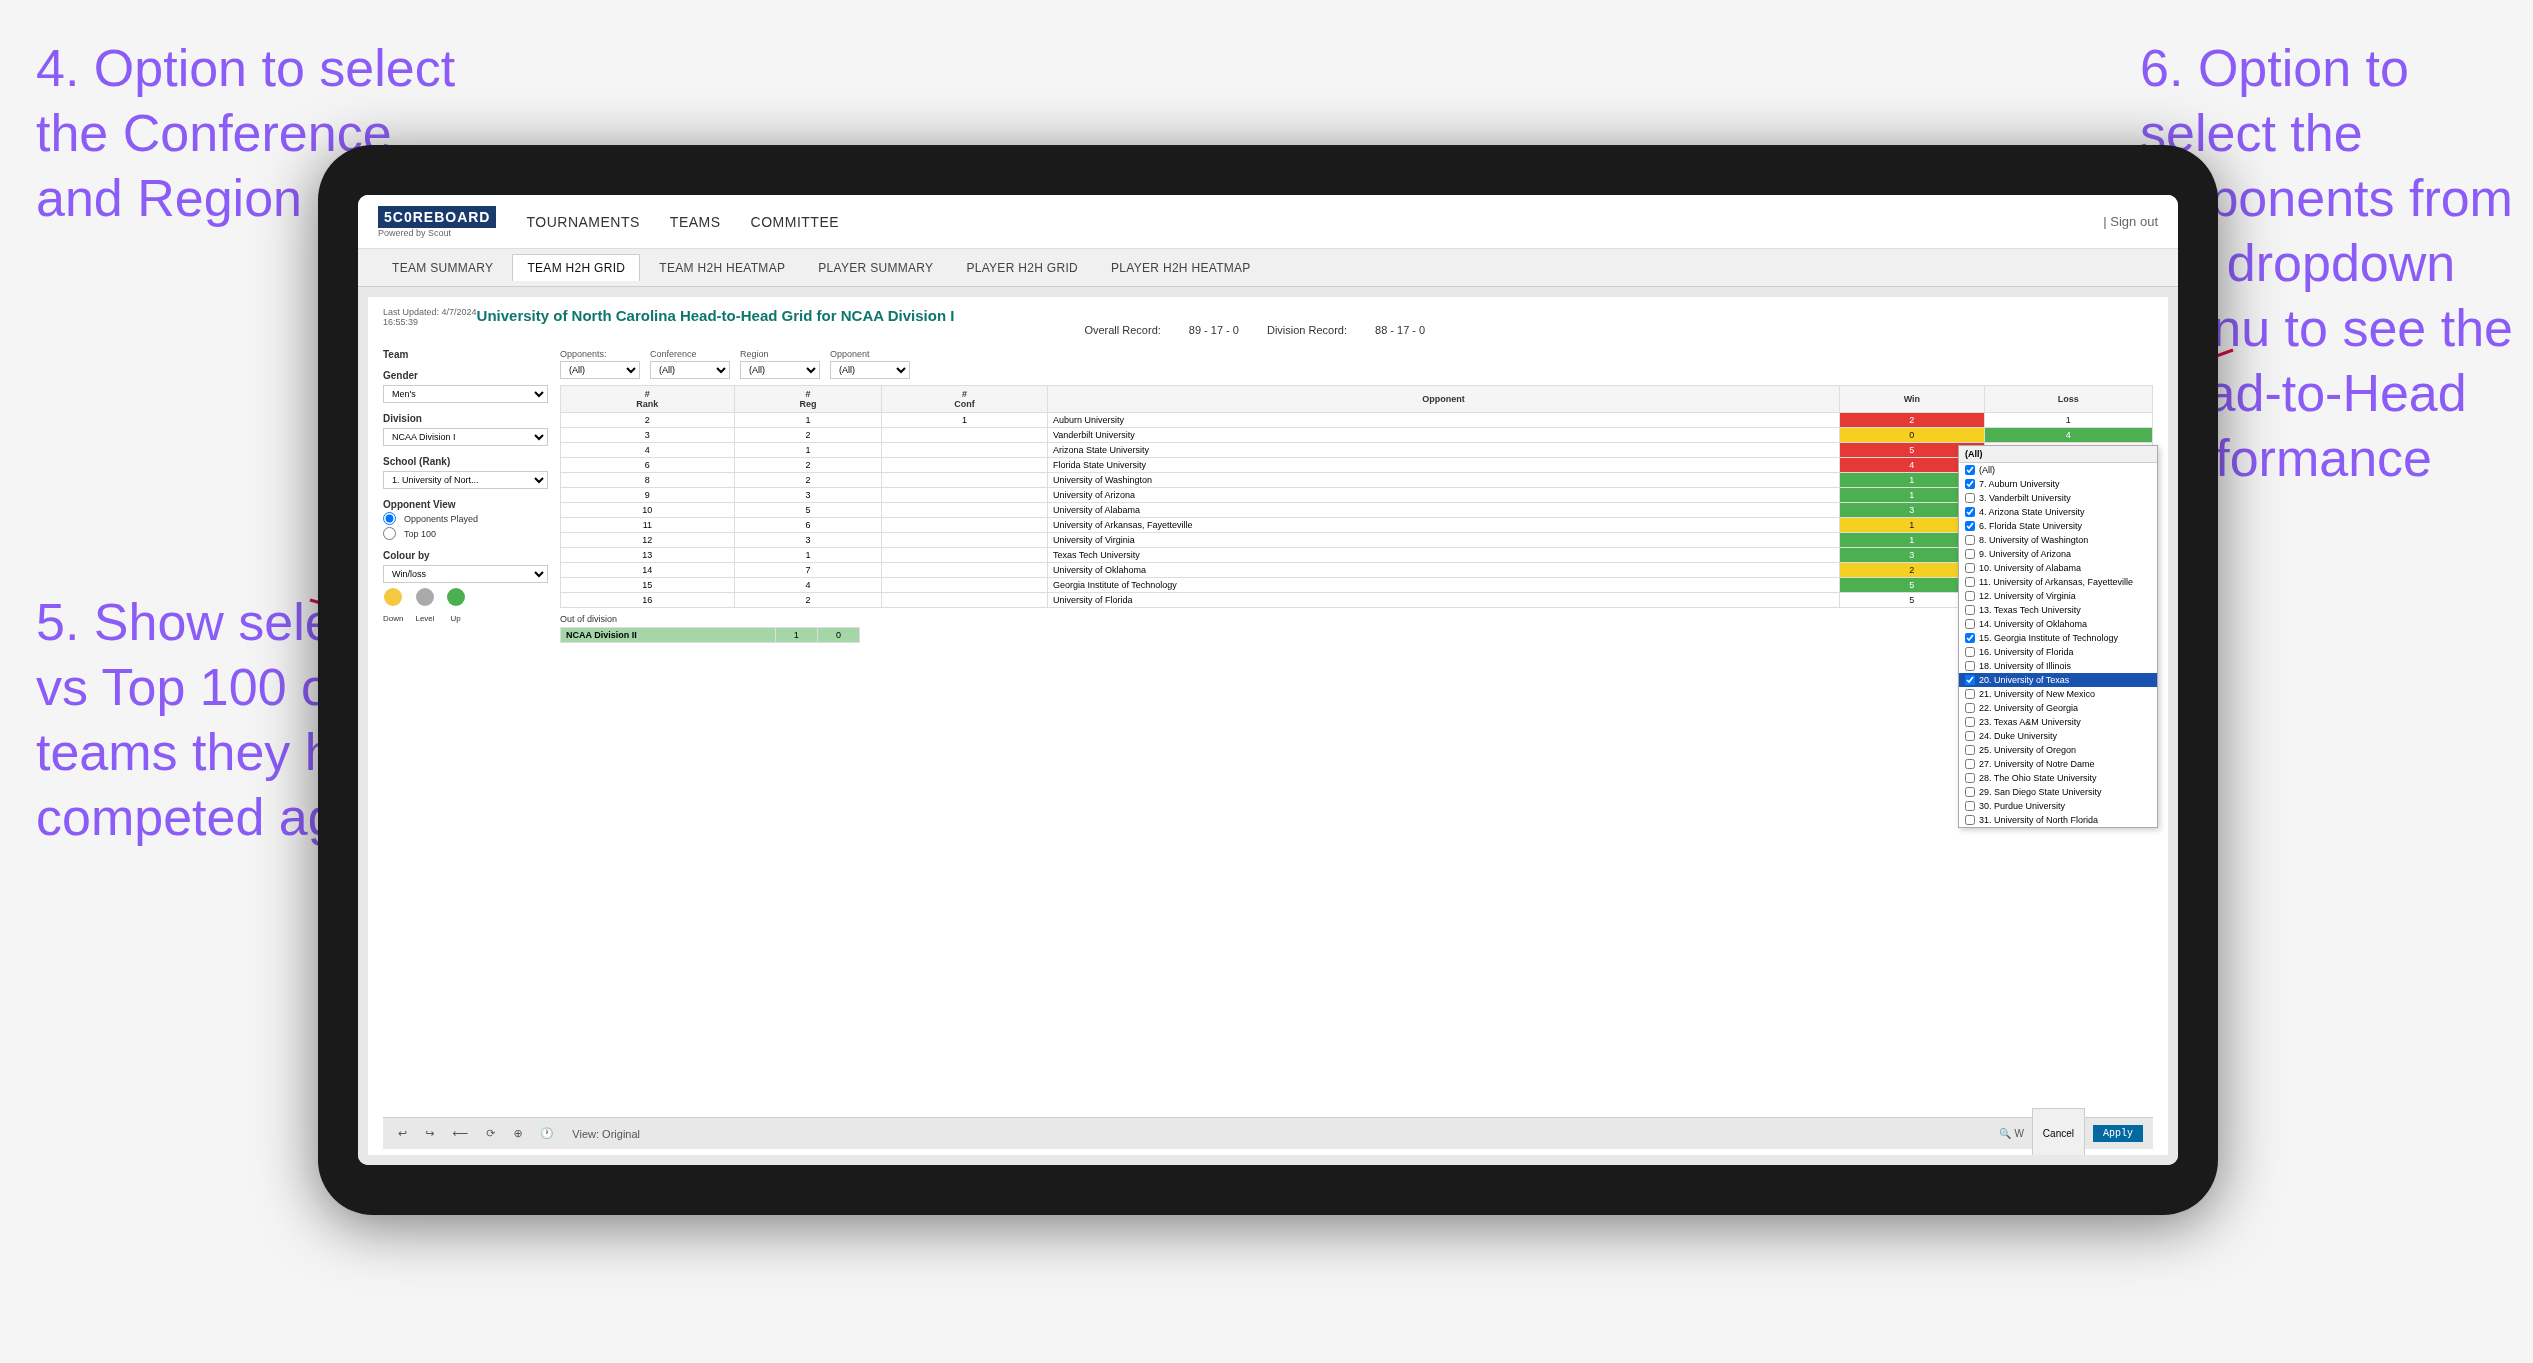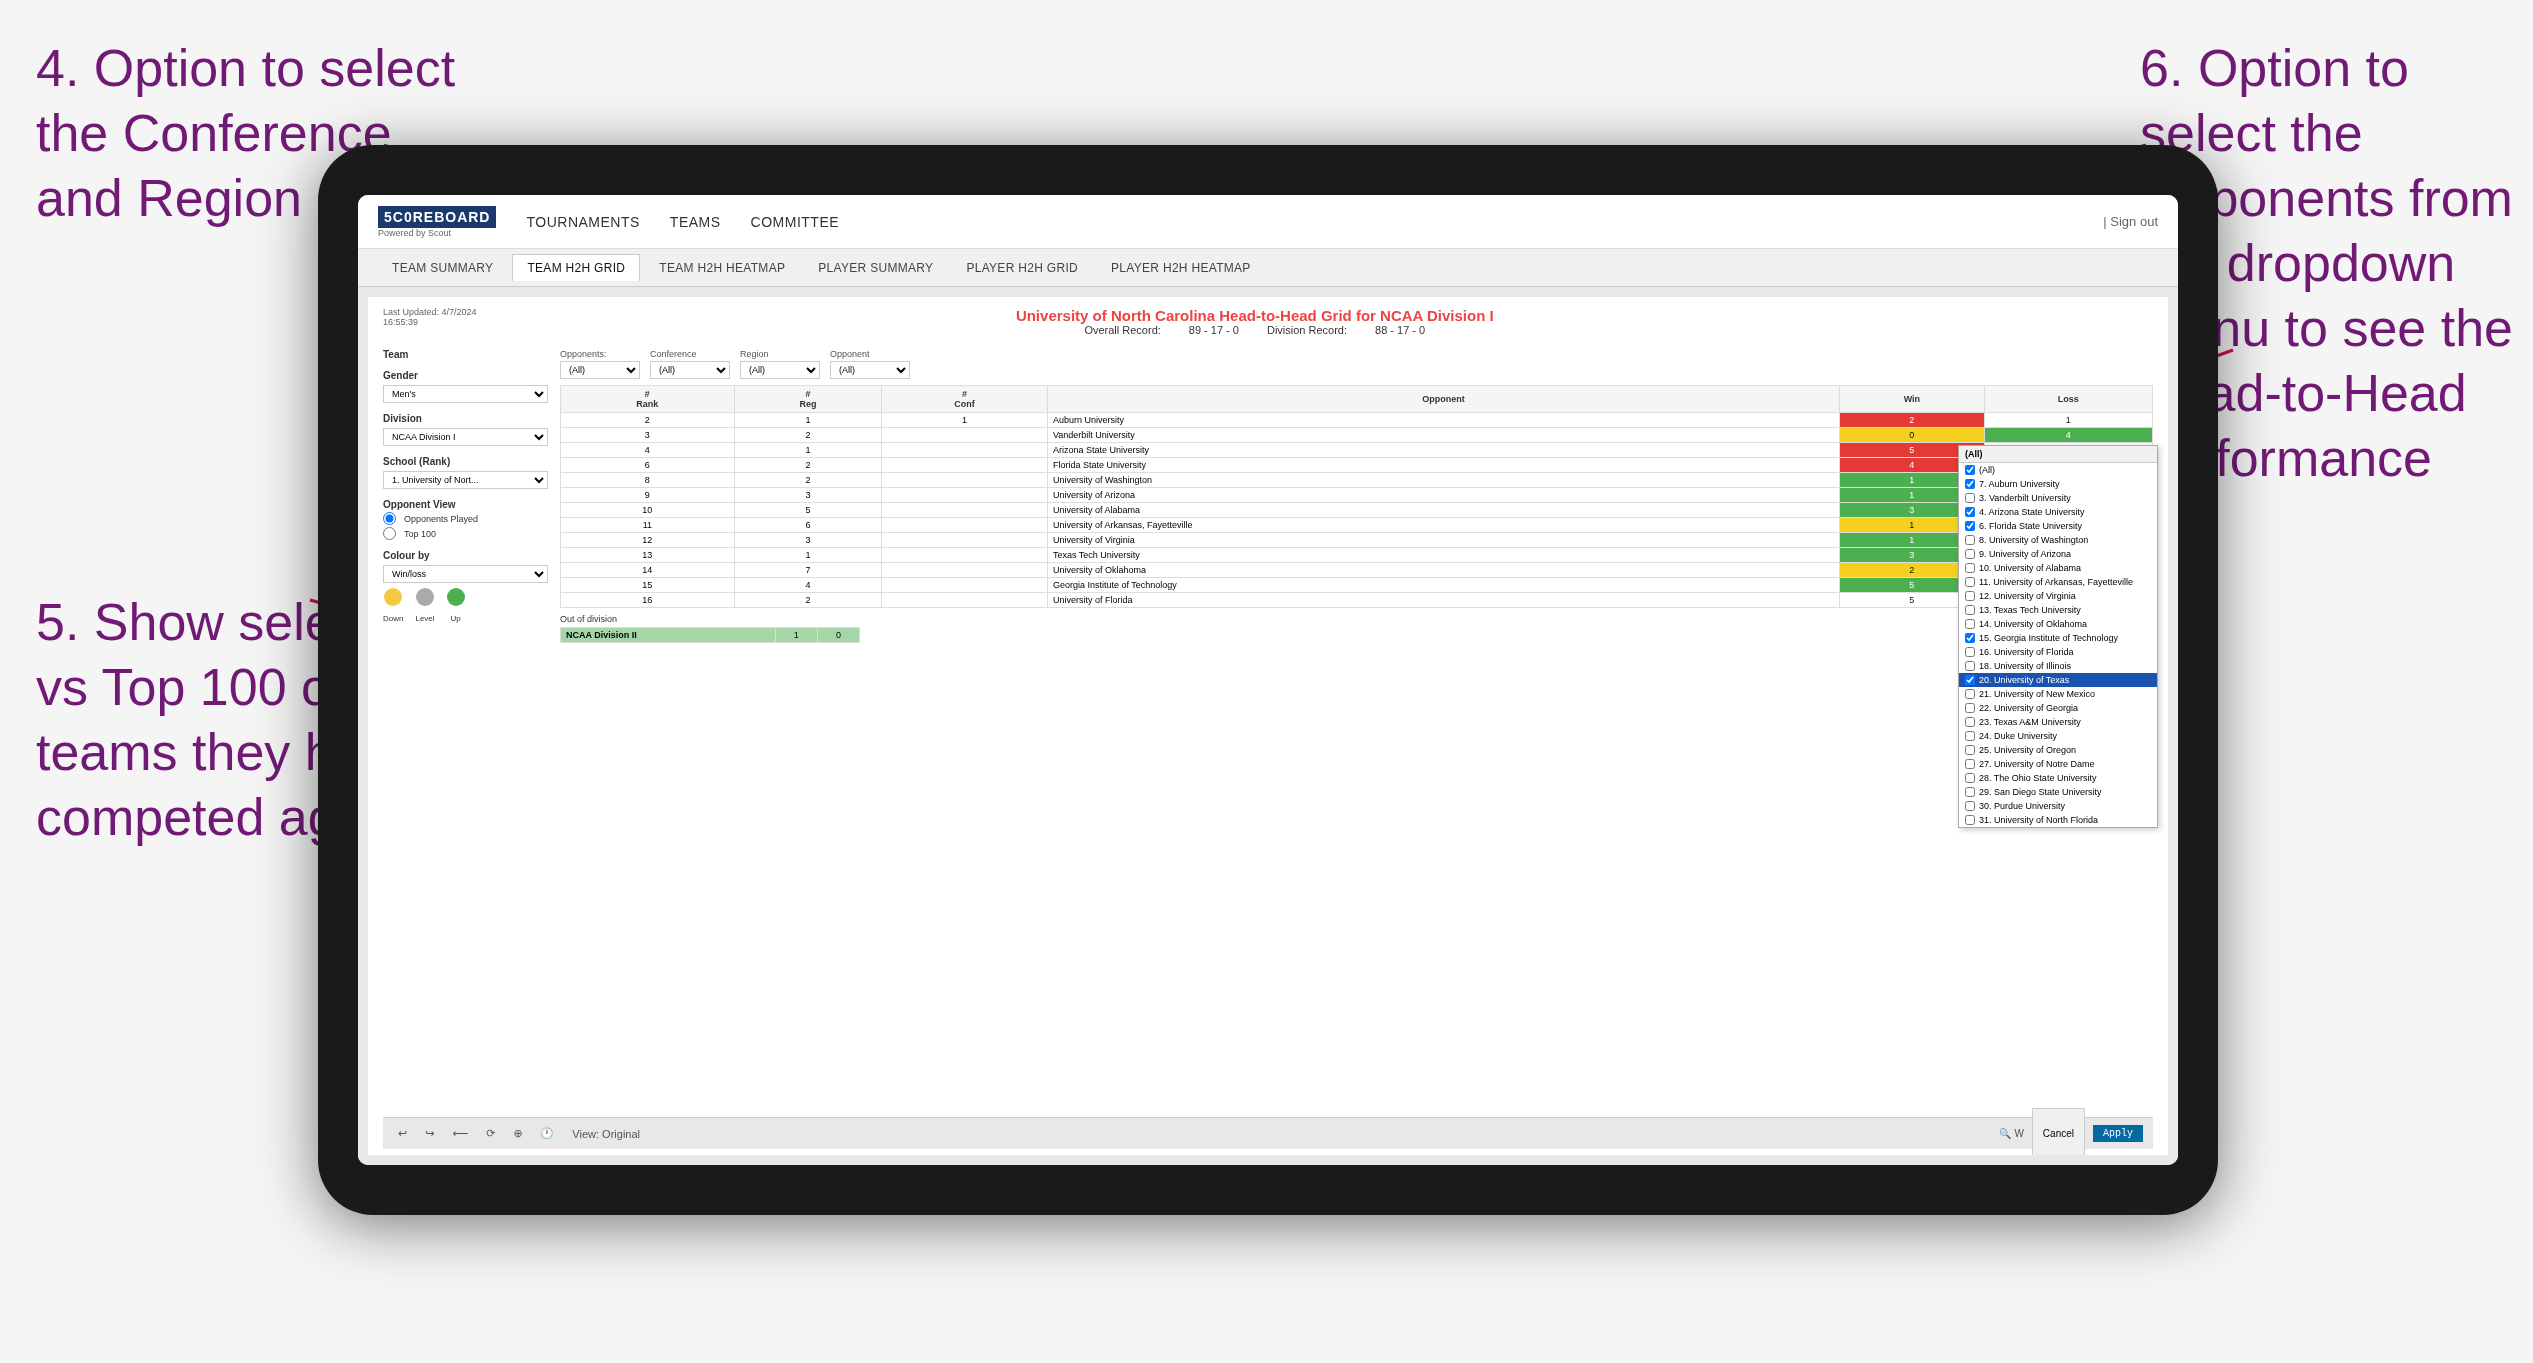--- a/index.html
+++ b/index.html
@@ -10,21 +10,21 @@
       height: 1363px;
       overflow: hidden;
       position: relative;
     }
 
     
     .annotation {
       position: absolute;
       font-size: 52px;
       font-weight: 400;
-      color: #701a75;
+      color: #8b5cf6;
       line-height: 1.25;
     }
 
     
     .arrow-svg {
       position: absolute;
     }
 
     
     .tablet {
@@ -158,22 +158,22 @@
     }
 
     .last-updated {
       font-size: 9px;
       color: #666;
     }
 
     .report-title {
       font-size: 15px;
       font-weight: bold;
-      text-align: center;
-      color: #ef4444;
+      text-align: left;
+      color: #0f766e;
     }
 
     .record-row {
       display: flex;
       justify-content: center;
       gap: 28px;
       font-size: 11px;
       color: #333;
       margin-bottom: 8px;
     }

